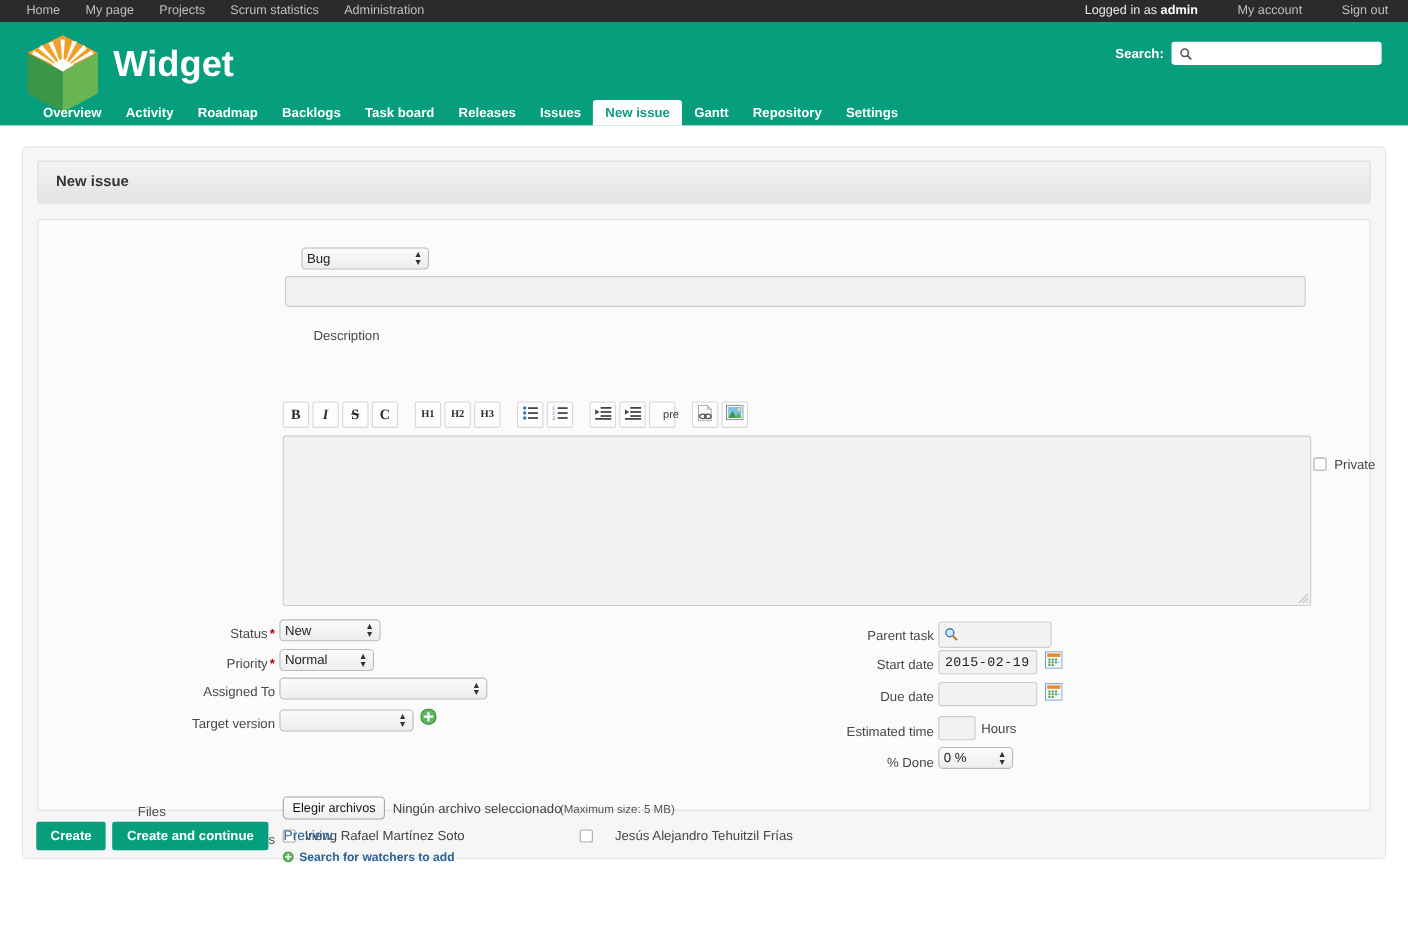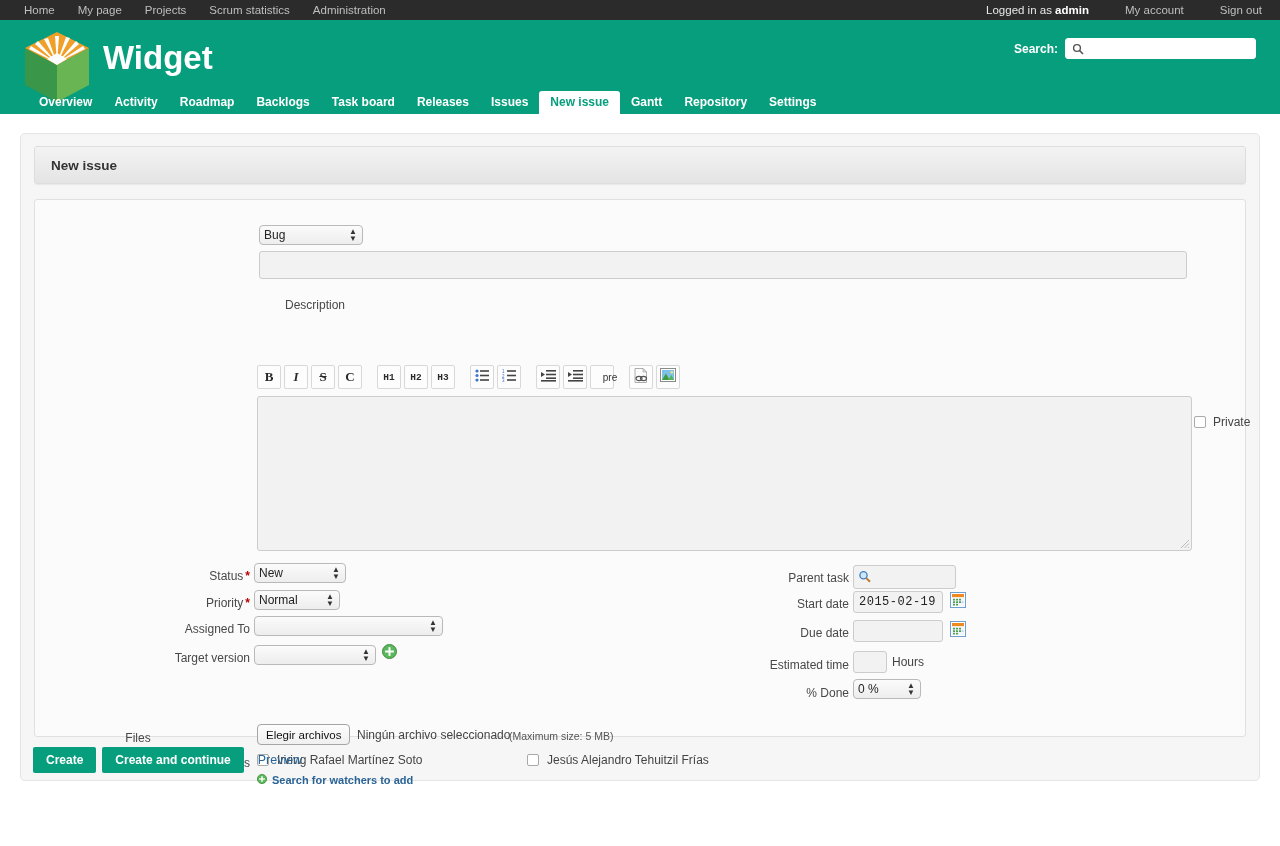--- a/index.html
+++ b/index.html
@@ -184,21 +184,21 @@
     border-radius: 2px;
     margin-right: 3px;
     display: flex; align-items: center; justify-content: center;
     font-size: 13px; color: #2b2b2b;
     font-family: "Liberation Serif", serif;
   }
   .tb.gap { margin-left: 12px; }
   .tb b { font-family: "Liberation Serif", serif; font-weight: bold; }
   .tb i { font-family: "Liberation Serif", serif; font-style: italic; font-weight: bold;}
   .tb .strike { text-decoration: line-through; font-weight: bold; }
-  .tb .hh { font-size: 9.5px; font-weight: bold; font-family: Liberation Mono, monospace; }
+  .tb .hh { font-size: 9.5px; font-weight: bold; font-family: Liberation Serif, serif; }
   .tb .pre { font-size: 10px; font-family: "Liberation Sans", sans-serif; color: #333; padding-left: 16px; }
 
   #desc-area {
     position: absolute; left: 231px; top: 317px;
     width: 935px; height: 155px;
     background: #f2f2f2;
     border: 1px solid #ccc;
     border-radius: 3px;
     resize: none; outline: none;
     font-family: "Liberation Sans", sans-serif;
@@ -333,21 +333,21 @@
     <div id="page-header-bar">
       <div id="page-title">New issue</div>
     </div>
 
     <div id="form-card">
 
       <div class="row" style="left:0px; top:28px; width:310px; justify-content:flex-end;">
         <span class="lab"><span>Tracker</span><span class="req">*</span></span>
       </div>
       <div class="selwrap" style="position:absolute; left:224px; top:25px;">
-        <select class="ctl" style="width:104px;">
+        <select class="ctl" style="width:116px;margin-left:15px;">
           <option>Bug</option>
         </select>
         <span class="arrows">▲<br>▼</span>
       </div>
 
       <div id="private-wrap">
         <span class="cb"></span>
         <span class="t">Private</span>
       </div>
 
@@ -586,21 +586,21 @@
     <span class="muted" style="position:absolute; left:331px; top:589px;">Ningún archivo seleccionado</span>
     <span class="tiny" style="position:absolute; left:483px; top:591px;">(Maximum size: 5 MB)</span>
 
     <div class="row" style="left:0px; top:615px; width:224px; justify-content:flex-end;">
       <span class="lab">Watchers</span>
     </div>
     <div style="position:absolute; left:231px; top:614px; display:flex; align-items:center; gap:8px;">
       <span class="cb"></span>
       <span class="muted">Irving Rafael Martínez Soto</span>
     </div>
-    <div style="position:absolute; left:501px; top:614px; display:flex; align-items:center; gap:8px;">
+    <div style="position:absolute; left:501px; top:614px; display:flex; align-items:center; gap:20px;">
       <span class="cb"></span>
       <span class="muted">Jesús Alejandro Tehuitzil Frías</span>
     </div>
     <div style="position:absolute; left:231px; top:634px; display:flex; align-items:center; gap:5px;">
       <span>
         <svg width="10" height="10" viewBox="0 0 10 10">
           <circle cx="5" cy="5" r="4.6" fill="#5cb85c" stroke="#3e8b3e" stroke-width="0.8"></circle>
           <rect x="4.3" y="2.2" width="1.4" height="5.6" fill="#ffffff"></rect>
           <rect x="2.2" y="4.3" width="5.6" height="1.4" fill="#ffffff"></rect>
         </svg>

